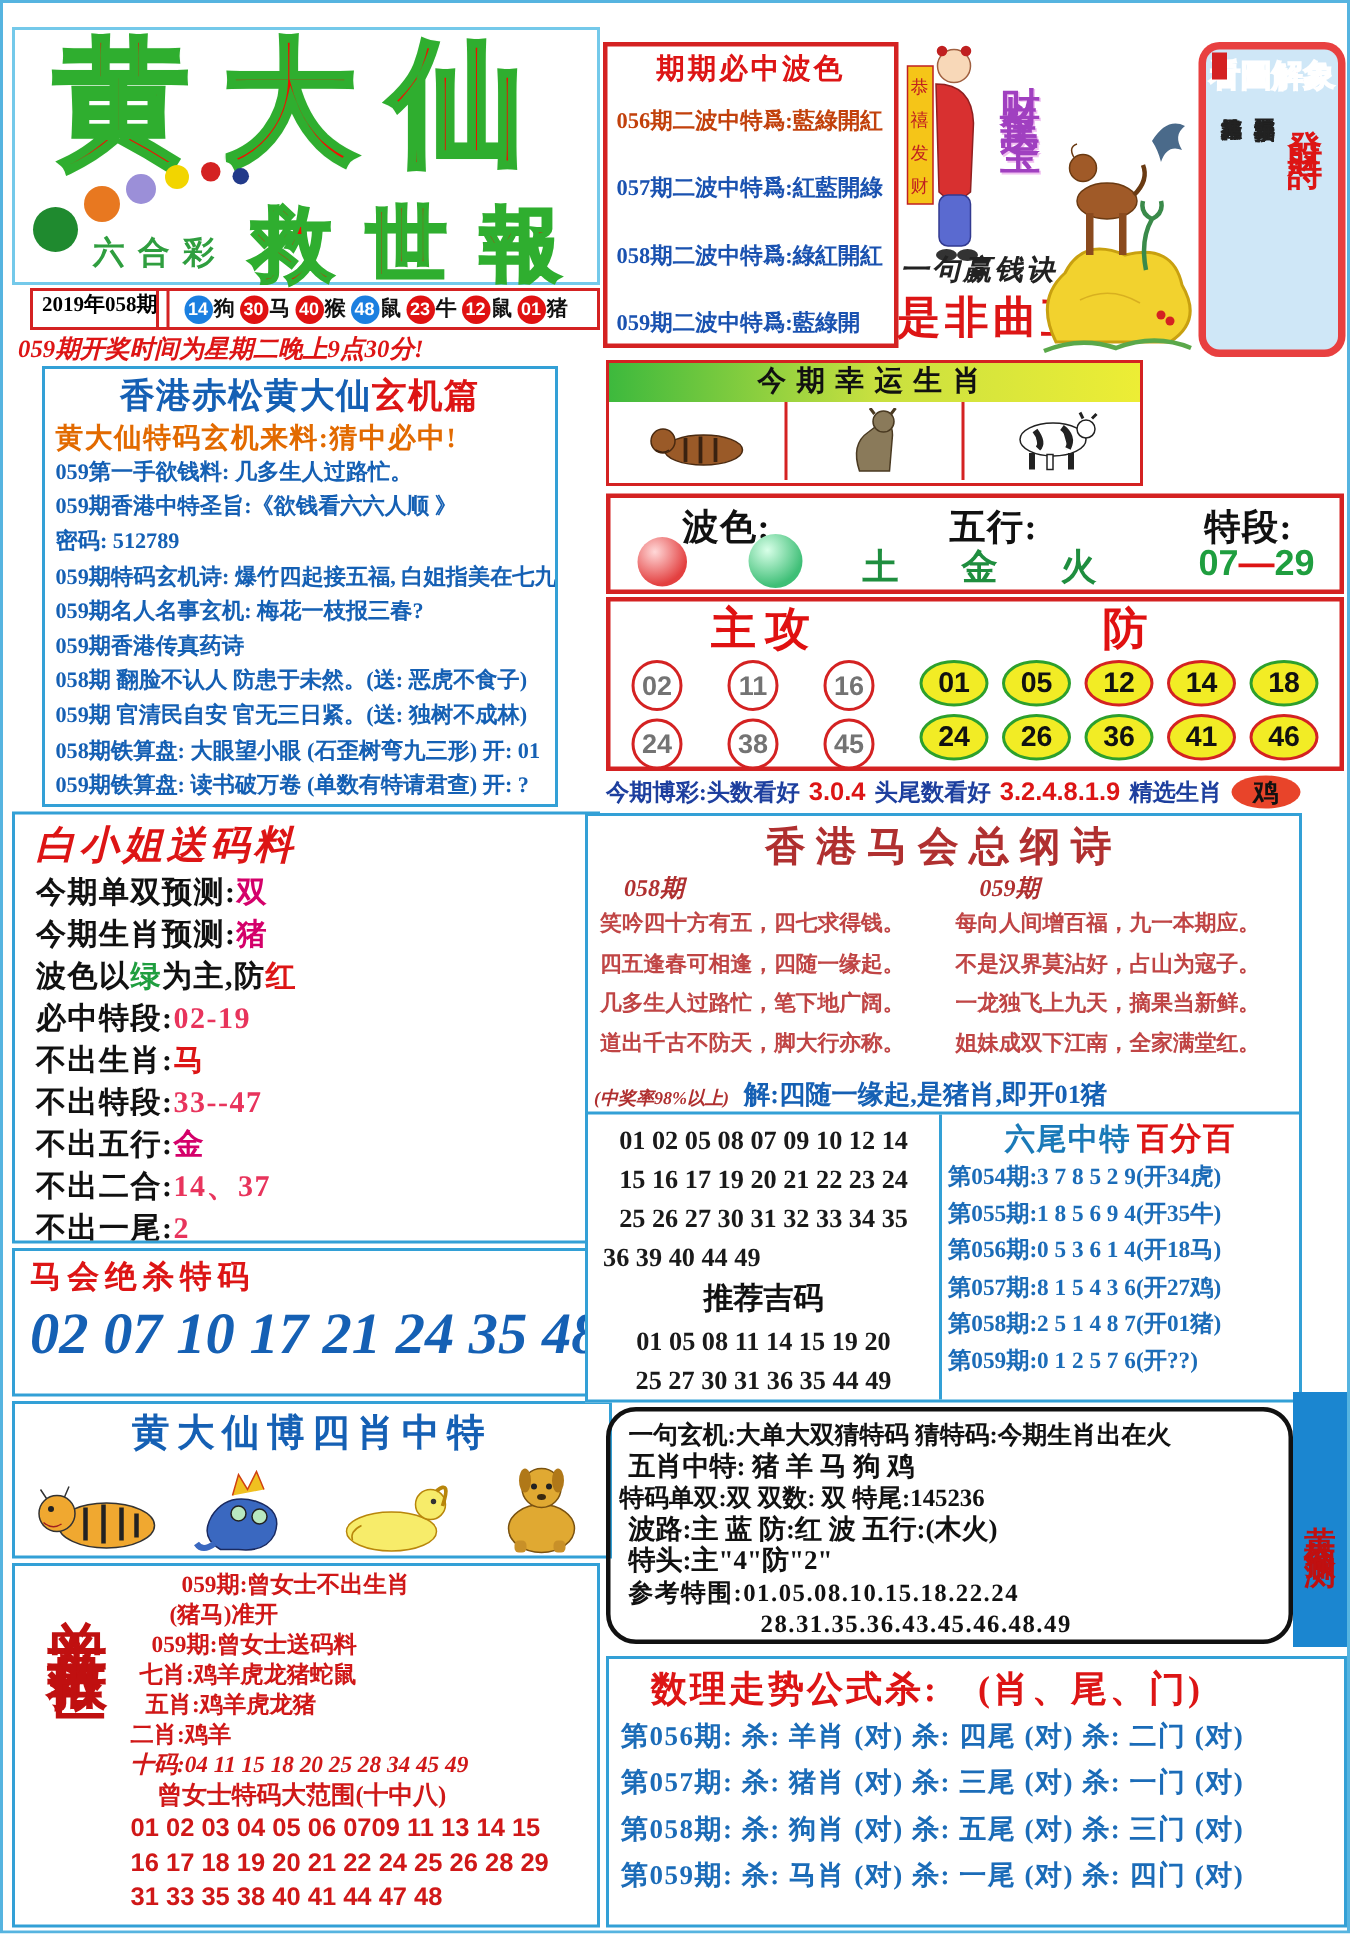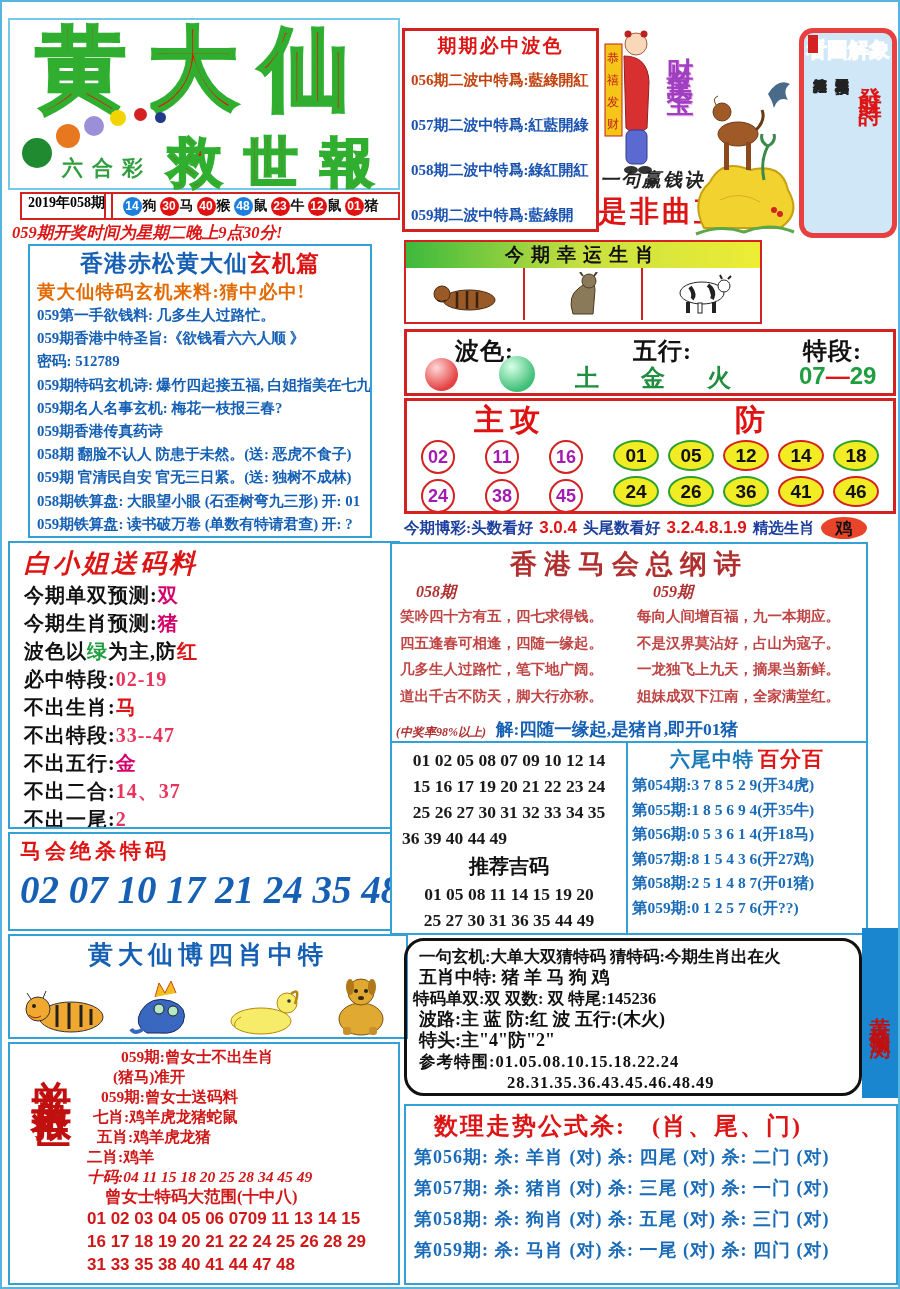--- a/index.html
+++ b/index.html
@@ -26,21 +26,21 @@
   .ball-blue{background:#1b7fe0;}.ball-red{background:#e01111;}
   .res-item{display:inline-flex;align-items:center;gap:1px;margin-right:3px;}
   .res-animal{font-size:14px;font-weight:bold;color:#111;}
   
   .xline{font-size:14.8px;font-weight:bold;color:#1560b4;line-height:23.2px;white-space:nowrap;}
   .bxrow{font-size:20px;font-weight:bold;line-height:28px;letter-spacing:1px;color:#111;white-space:nowrap;}
   .zline{font-size:15.5px;font-weight:bold;color:#d01818;line-height:20px;white-space:nowrap;}
   .znum{font-size:17px;font-weight:bold;color:#d01818;line-height:23px;white-space:nowrap;
         font-family:"Liberation Sans",sans-serif;}
   .acirc{width:30px;height:30px;border:2.5px solid #d42222;border-radius:50%;background:#fff;
-    display:flex;align-items:center;justify-content:center;color:#a21caf;font-weight:bold;font-size:18px;
+    display:flex;align-items:center;justify-content:center;color:#737373;font-weight:bold;font-size:18px;
     font-family:"Liberation Sans",sans-serif;}
   .doval{width:42px;height:27px;background:#f2ec25;border-radius:50%;border:2.5px solid #d42222;
     display:flex;align-items:center;justify-content:center;color:#111;font-weight:bold;font-size:19px;
     font-family:"Liberation Sans",sans-serif;}
   .ol-g{border-color:#2da02d;}.ol-r{border-color:#d42222;}
   .crow,.drow{display:flex;}
   .poemline{font-size:14.5px;font-weight:bold;line-height:26.5px;white-space:nowrap;}
   .poolrow{font-size:17.5px;color:#1a1a1a;line-height:26px;text-align:center;white-space:nowrap;font-weight:bold;}
   .lwrow{font-size:15.5px;font-weight:bold;color:#1b6cb8;line-height:24.5px;white-space:nowrap;}
   .yjline{font-size:16.5px;font-weight:bold;color:#111;line-height:21px;white-space:nowrap;}

